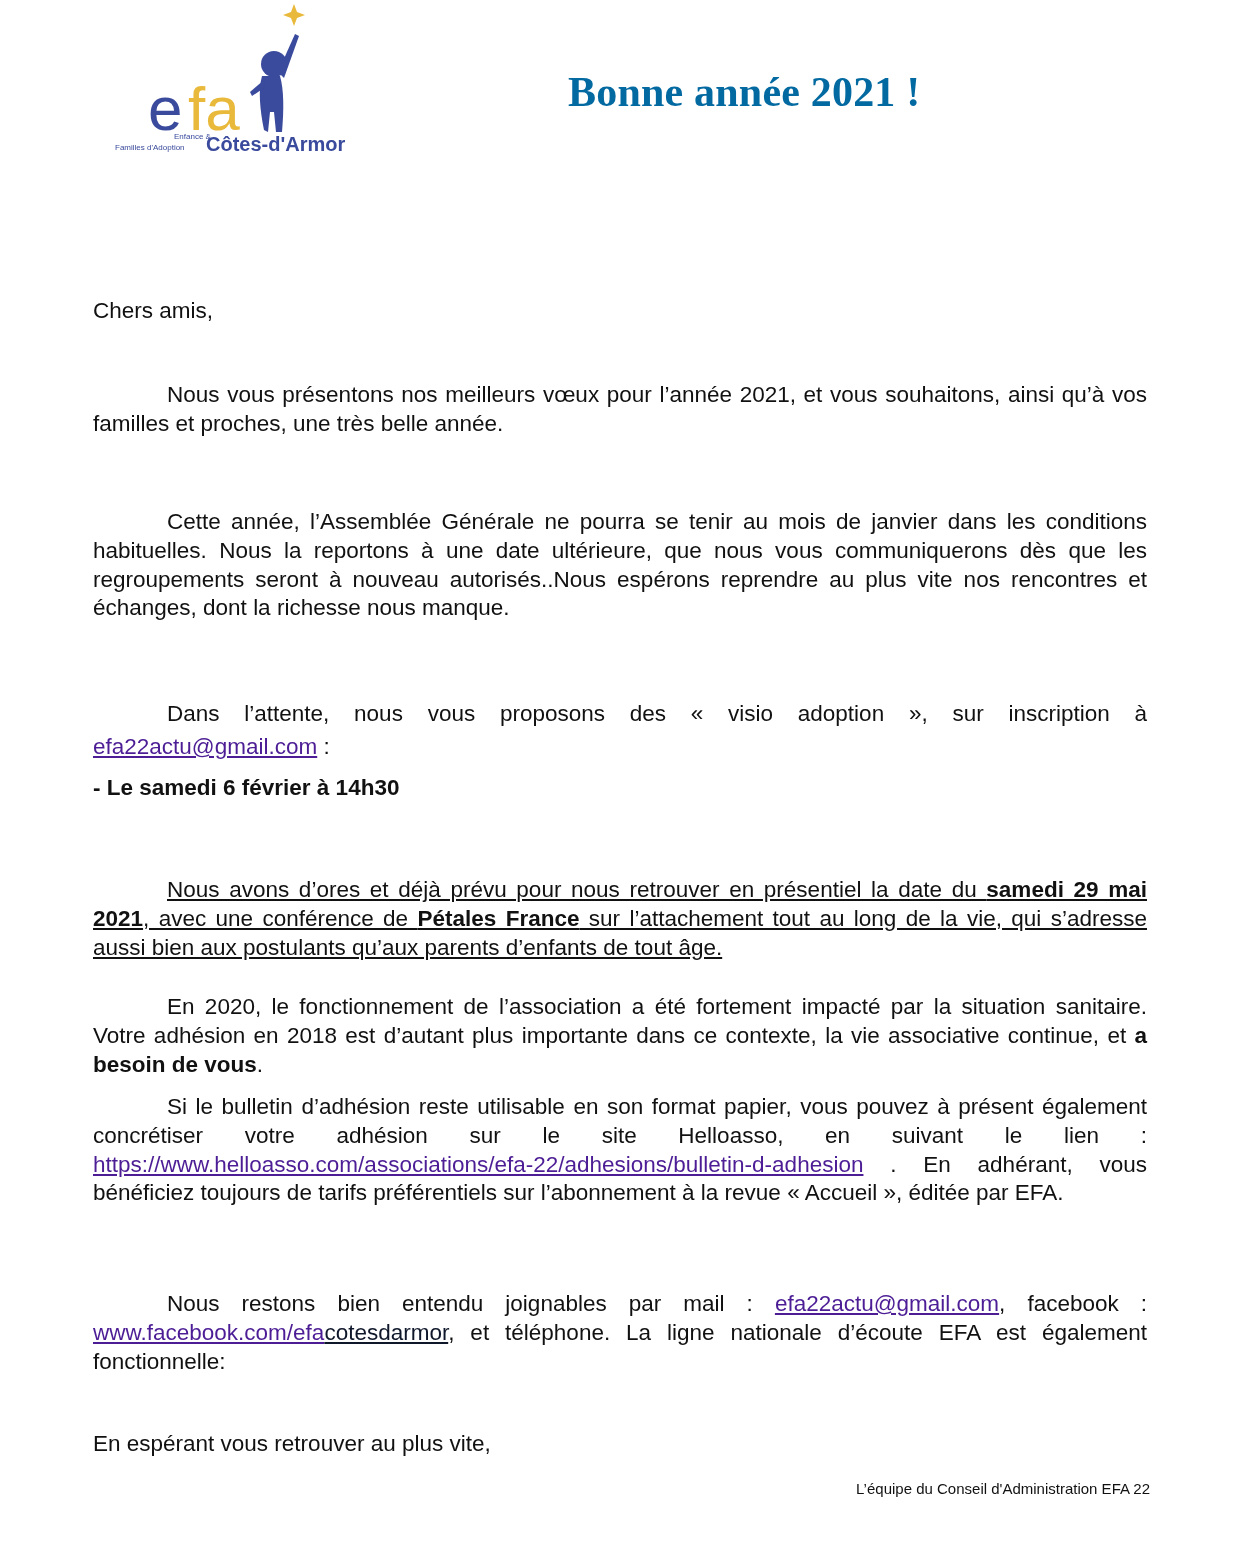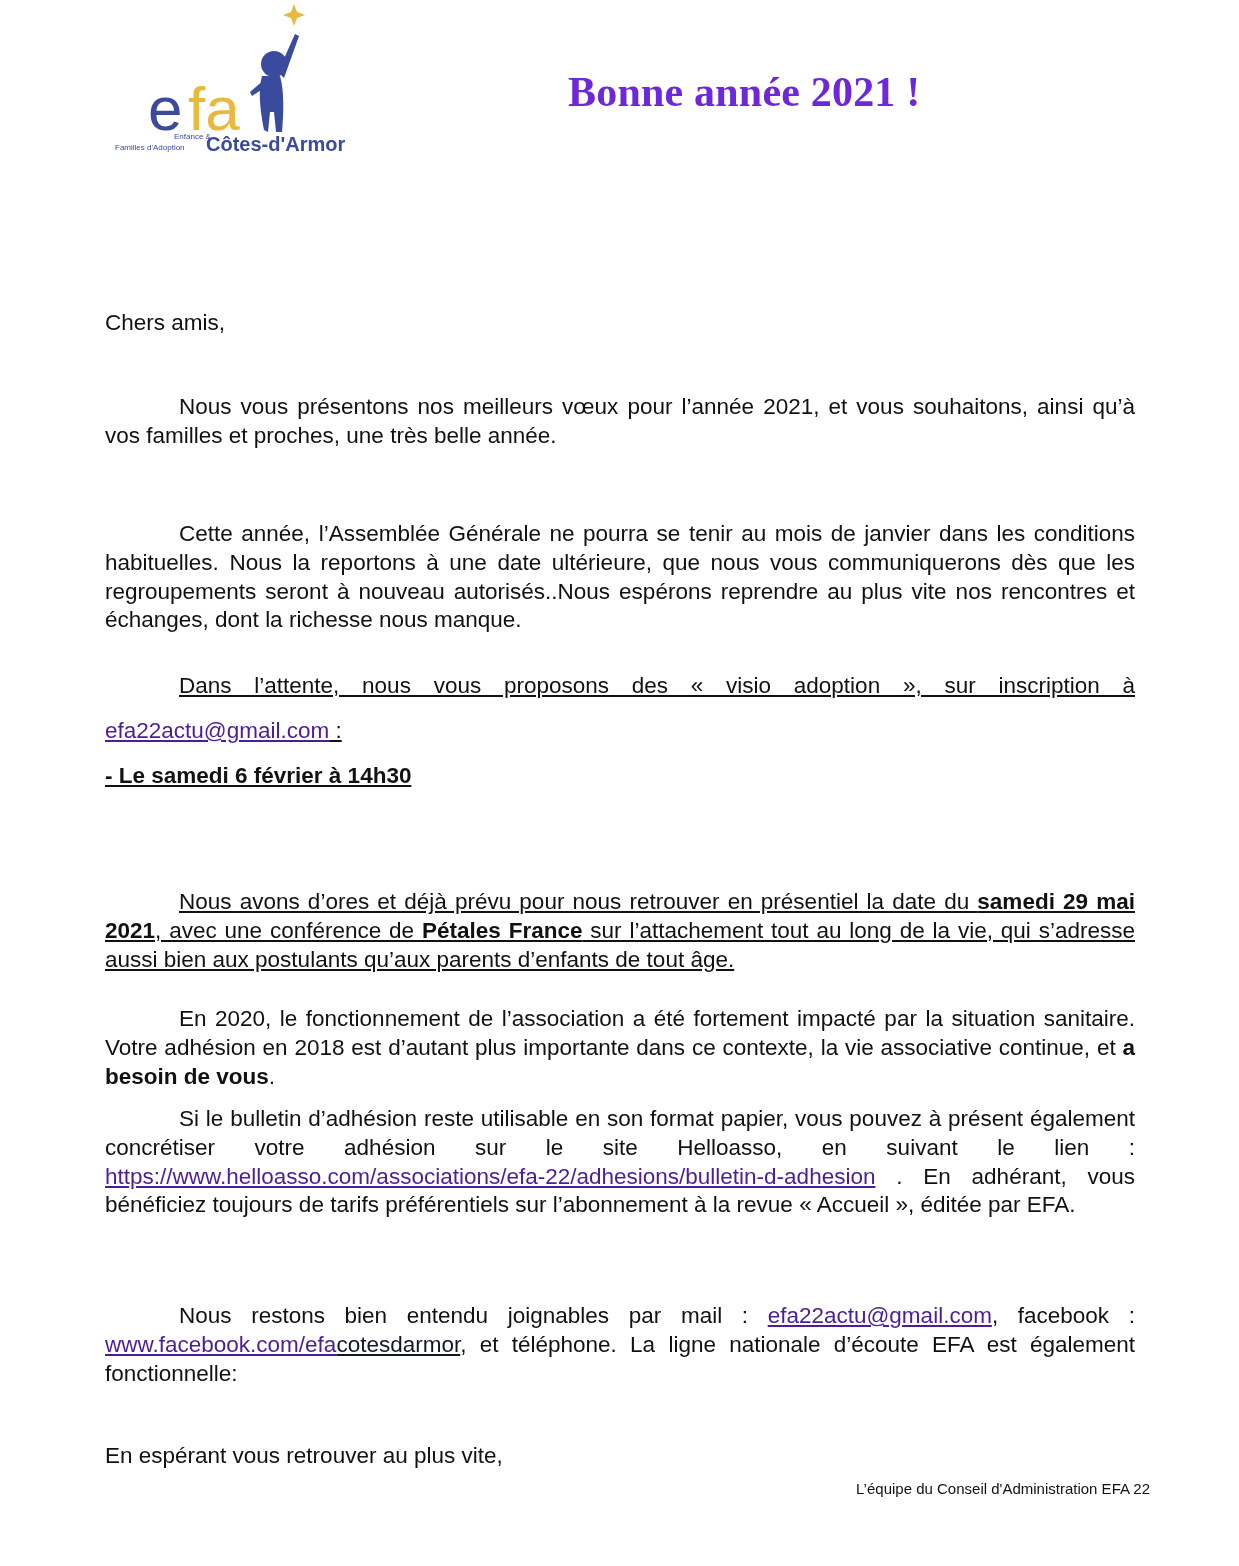--- a/index.html
+++ b/index.html
@@ -1,23 +1,23 @@
 <!DOCTYPE html>
 <html><head>
 <meta charset="utf-8">
 <style>
   html, body { margin: 0; padding: 0; background: #ffffff; }
   body { width: 1239px; height: 1566px; position: relative; overflow: hidden;
          font-family: "Liberation Sans", sans-serif; color: #111; }
   .logo { position: absolute; left: 112px; top: 0; width: 260px; height: 165px; }
   .title { position: absolute; left: 568px; top: 68px; margin: 0;
            font-family: "Liberation Serif", serif; font-weight: bold; font-size: 42px;
-           color: #6d28d9; letter-spacing: 0.2px; }
+           color: #0369a1; letter-spacing: 0.2px; }
   .body-text { position: absolute; left: 89px; width: 1062px; font-size: 22.5px; line-height: 28.8px; }
-  .p { margin: 16px; text-align: justify; }
+  .p { margin: 4px; text-align: justify; }
   .indent { text-indent: 74px; }
   .bold { font-weight: bold; }
   a { color: #4c1d95; text-decoration: underline; }
   .black-u { color: #0f172a; text-decoration: underline; }
   .sign { position: absolute; right: 89px; top: 1480px; font-size: 15px; }
 </style>
 </head>
 <body>
 
 <div class="logo">
@@ -48,21 +48,21 @@
 </div>
 
 <div class="body-text" style="top:377px;">
   <p class="p indent">Nous vous présentons nos meilleurs vœux pour l’année 2021, et vous souhaitons, ainsi qu’à vos familles et proches, une très belle année.</p>
 </div>
 
 <div class="body-text" style="top:504px;">
   <p class="p indent">Cette année, l’Assemblée Générale ne pourra se tenir au mois de janvier dans les conditions habituelles. Nous la reportons à une date ultérieure, que nous vous communiquerons dès que les regroupements seront à nouveau autorisés..Nous espérons reprendre au plus vite nos rencontres et échanges, dont la richesse nous manque.</p>
 </div>
 
-<div class="body-text" style="top:656px;text-decoration:underline;">
+<div class="body-text" style="top:696px;">
   <p class="p indent" style="text-align-last: justify;">Dans l’attente, nous vous proposons des « visio adoption », sur inscription à</p>
   <p class="p"><a href="#">efa22actu@gmail.com</a><span> :</span></p>
   <p class="p bold" style="margin-top:12px;">- Le samedi 6 février à 14h30</p>
 </div>
 
 <div class="body-text" style="top:872px;text-decoration:underline;">
   <p class="p indent"><span>Nous avons d’ores et déjà prévu pour nous retrouver en présentiel la date du </span><span class="bold">samedi 29 mai 2021</span><span>, avec une conférence de </span><span class="bold">Pétales France</span><span> sur l’attachement tout au long de la vie, qui s’adresse aussi bien aux postulants qu’aux parents d’enfants de tout âge.</span></p>
 </div>
 
 <div class="body-text" style="top:989px;">

